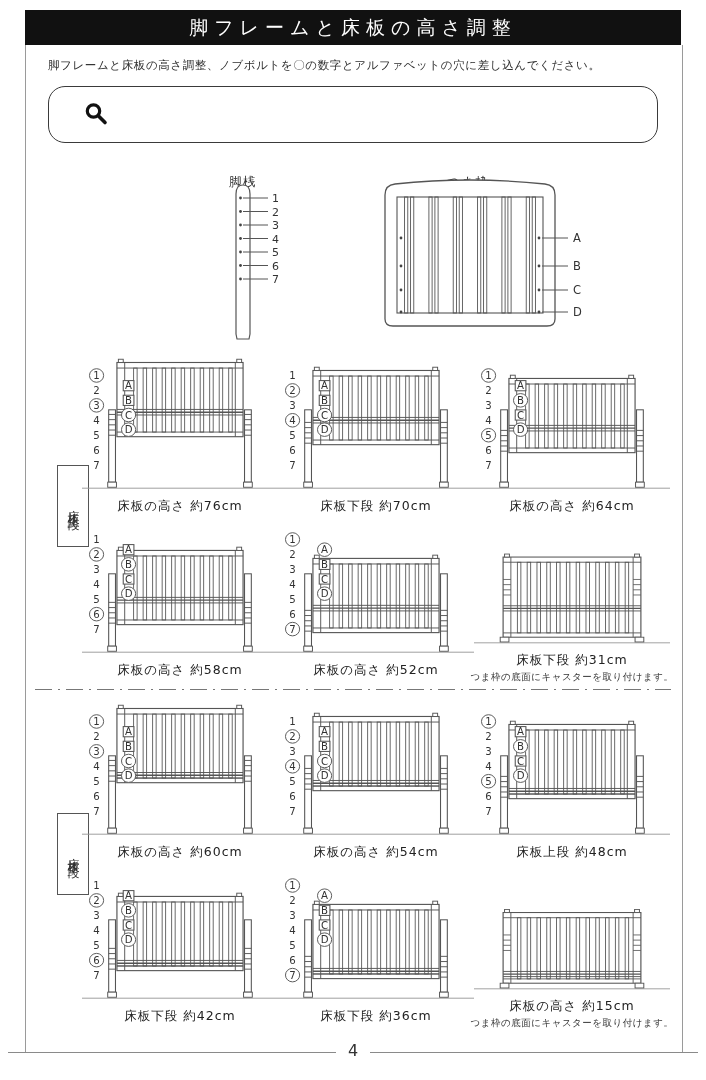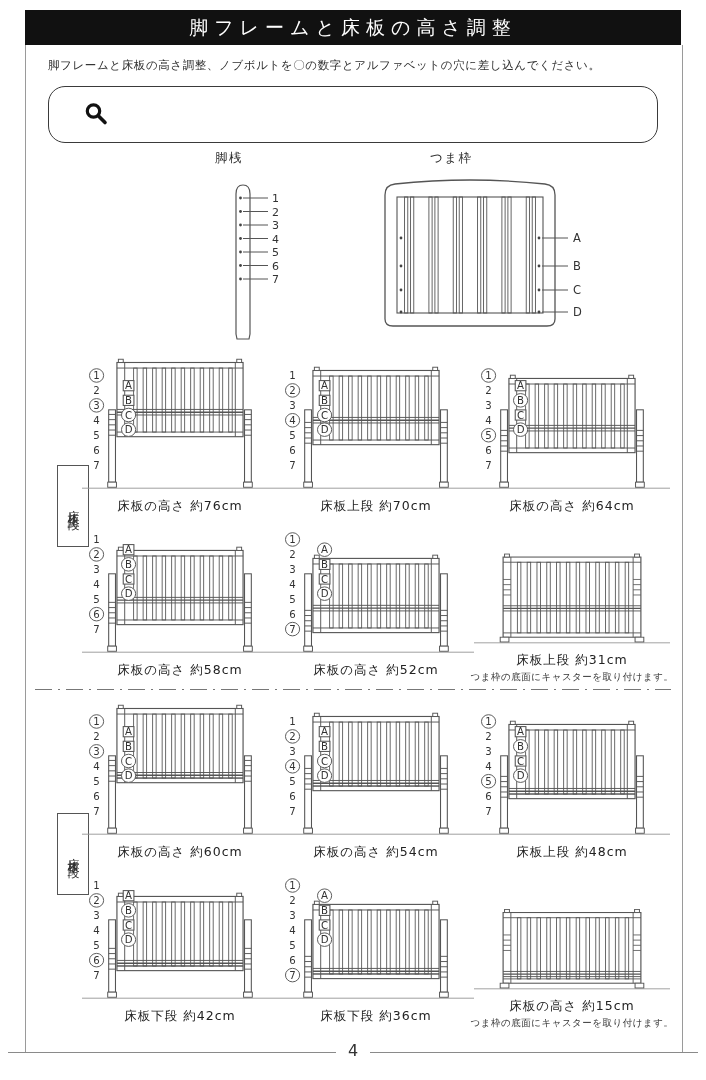--- a/index.html
+++ b/index.html
@@ -10,21 +10,21 @@
             display:flex;align-items:center;justify-content:center;}
   .titlebar h1{margin:0;font-size:19px;font-weight:500;color:#fff;letter-spacing:6px;}
   
   .content-frame{position:absolute;left:25px;top:45px;width:656px;height:1007px;
                  border-left:1px solid #9a9a9a;border-right:1px solid #9a9a9a;}
   .intro{position:absolute;left:48px;top:58px;width:620px;font-size:11.5px;letter-spacing:0.6px;color:#2e2e2e;}
   .note-box{position:absolute;left:48px;top:86px;width:608px;height:55px;border:1.6px solid #3a3a3a;border-radius:17px;}
   .note-icon{position:absolute;left:34px;top:14px;width:26px;height:26px;}
   .note-text{position:absolute;left:72px;top:7px;font-size:11.5px;line-height:21px;letter-spacing:0.6px;color:#2e2e2e;}
   
-  .legend-label{position:absolute;top:150px;font-size:12.5px;letter-spacing:1.5px;color:#2e2e2e;}
+  .legend-label{position:absolute;top:174px;font-size:12.5px;letter-spacing:1.5px;color:#2e2e2e;text-align:center;}
   #leg-legend-label{left:215px;width:56px;}
   #frame-legend-label{left:430px;width:76px;}
   #leg-legend{position:absolute;left:222px;top:176px;width:110px;height:168px;}
   #frame-legend{position:absolute;left:381px;top:173px;width:215px;height:155px;}
   
   .section{position:absolute;left:82px;width:592px;}
   #sec-upper{top:356px;} #sec-lower{top:702px;}
   .sec-grid{display:grid;grid-template-columns:repeat(3,196px);grid-auto-rows:164px;}
   .cell{width:196px;display:flex;flex-direction:column;align-items:center;}
   svg.crib-svg{width:196px;height:141px;display:block;}
@@ -233,21 +233,21 @@
             <text x="15" y="121.4" fill="#333333" font-size="10.5" text-anchor="middle" font-family="&quot;DejaVu Sans&quot;,&quot;Liberation Sans&quot;,sans-serif">7</text>
             <rect x="42.5" y="26.5" width="11" height="11" fill="#fff" stroke="#555555" stroke-width="1.1"></rect>
             <text x="48" y="35.8" fill="#333333" font-size="10.5" text-anchor="middle" font-family="&quot;DejaVu Sans&quot;,&quot;Liberation Sans&quot;,sans-serif">A</text>
             <rect x="42.5" y="42.3" width="11" height="11" fill="#fff" stroke="#555555" stroke-width="1.1"></rect>
             <text x="48" y="51.599999999999994" fill="#333333" font-size="10.5" text-anchor="middle" font-family="&quot;DejaVu Sans&quot;,&quot;Liberation Sans&quot;,sans-serif">B</text>
             <circle cx="48" cy="63.6" r="7.3" fill="#fff" stroke="#555555" stroke-width="1"></circle>
             <text x="48" y="67.4" fill="#333333" font-size="10.5" text-anchor="middle" font-family="&quot;DejaVu Sans&quot;,&quot;Liberation Sans&quot;,sans-serif">C</text>
             <circle cx="48" cy="79.4" r="7.3" fill="#fff" stroke="#555555" stroke-width="1"></circle>
             <text x="48" y="83.2" fill="#333333" font-size="10.5" text-anchor="middle" font-family="&quot;DejaVu Sans&quot;,&quot;Liberation Sans&quot;,sans-serif">D</text>
           </svg>
-        <div class="h-label">床板上段 約70cm</div>
+        <div class="h-label">床板下段 約70cm</div>
       </div>
       <div class="cell">
         <svg class="crib-svg" viewBox="0 0 202 152" preserveAspectRatio="none">
             <line x1="0" y1="142.5" x2="202" y2="142.5" stroke="#9a9a9a" stroke-width="1"></line>
             <rect x="27.5" y="58" width="7" height="78" fill="#fff" stroke="#555555" stroke-width="1.1"></rect>
             <line x1="27.5" y1="80.2" x2="34.5" y2="80.2" stroke="#555555" stroke-width="1"></line>
             <line x1="27.5" y1="85.8" x2="34.5" y2="85.8" stroke="#555555" stroke-width="1"></line>
             <line x1="27.5" y1="91.4" x2="34.5" y2="91.4" stroke="#555555" stroke-width="1"></line>
             <line x1="27.5" y1="97" x2="34.5" y2="97" stroke="#555555" stroke-width="1"></line>
             <line x1="27.5" y1="102.6" x2="34.5" y2="102.6" stroke="#555555" stroke-width="1"></line>
@@ -445,21 +445,21 @@
             <rect x="125.5" y="49" width="3.6" height="82" fill="none" stroke="#555555" stroke-width="0.9"></rect>
             <rect x="135.59999999999997" y="49" width="3.6" height="82" fill="none" stroke="#555555" stroke-width="0.9"></rect>
             <rect x="145.7" y="49" width="3.6" height="82" fill="none" stroke="#555555" stroke-width="0.9"></rect>
             <rect x="155.79999999999998" y="49" width="3.6" height="82" fill="none" stroke="#555555" stroke-width="0.9"></rect>
             <line x1="30" y1="99.52000000000001" x2="172" y2="99.52000000000001" stroke="#555555" stroke-width="1"></line>
             <line x1="30" y1="102.52000000000001" x2="172" y2="102.52000000000001" stroke="#555555" stroke-width="1.5"></line>
             <line x1="30" y1="105.52000000000001" x2="172" y2="105.52000000000001" stroke="#555555" stroke-width="1"></line>
             <rect x="27" y="136" width="9" height="5.5" fill="#fff" stroke="#555555" stroke-width="1"></rect>
             <rect x="166" y="136" width="9" height="5.5" fill="#fff" stroke="#555555" stroke-width="1"></rect>
           </svg>
-        <div class="h-label">床板上段 約31cm</div>
+        <div class="h-label">床板下段 約31cm</div>
         <div class="caster-note">つま枠の底面にキャスターを取り付けます。</div>
       </div>
     </div>
   </div>
 
   <svg class="divider" viewBox="0 0 636 3">
     <line x1="0" y1="1.5" x2="636" y2="1.5" stroke="#777" stroke-width="1.2" stroke-dasharray="17 6 2 6"></line>
   </svg>
 
   <div class="section" id="sec-lower">

